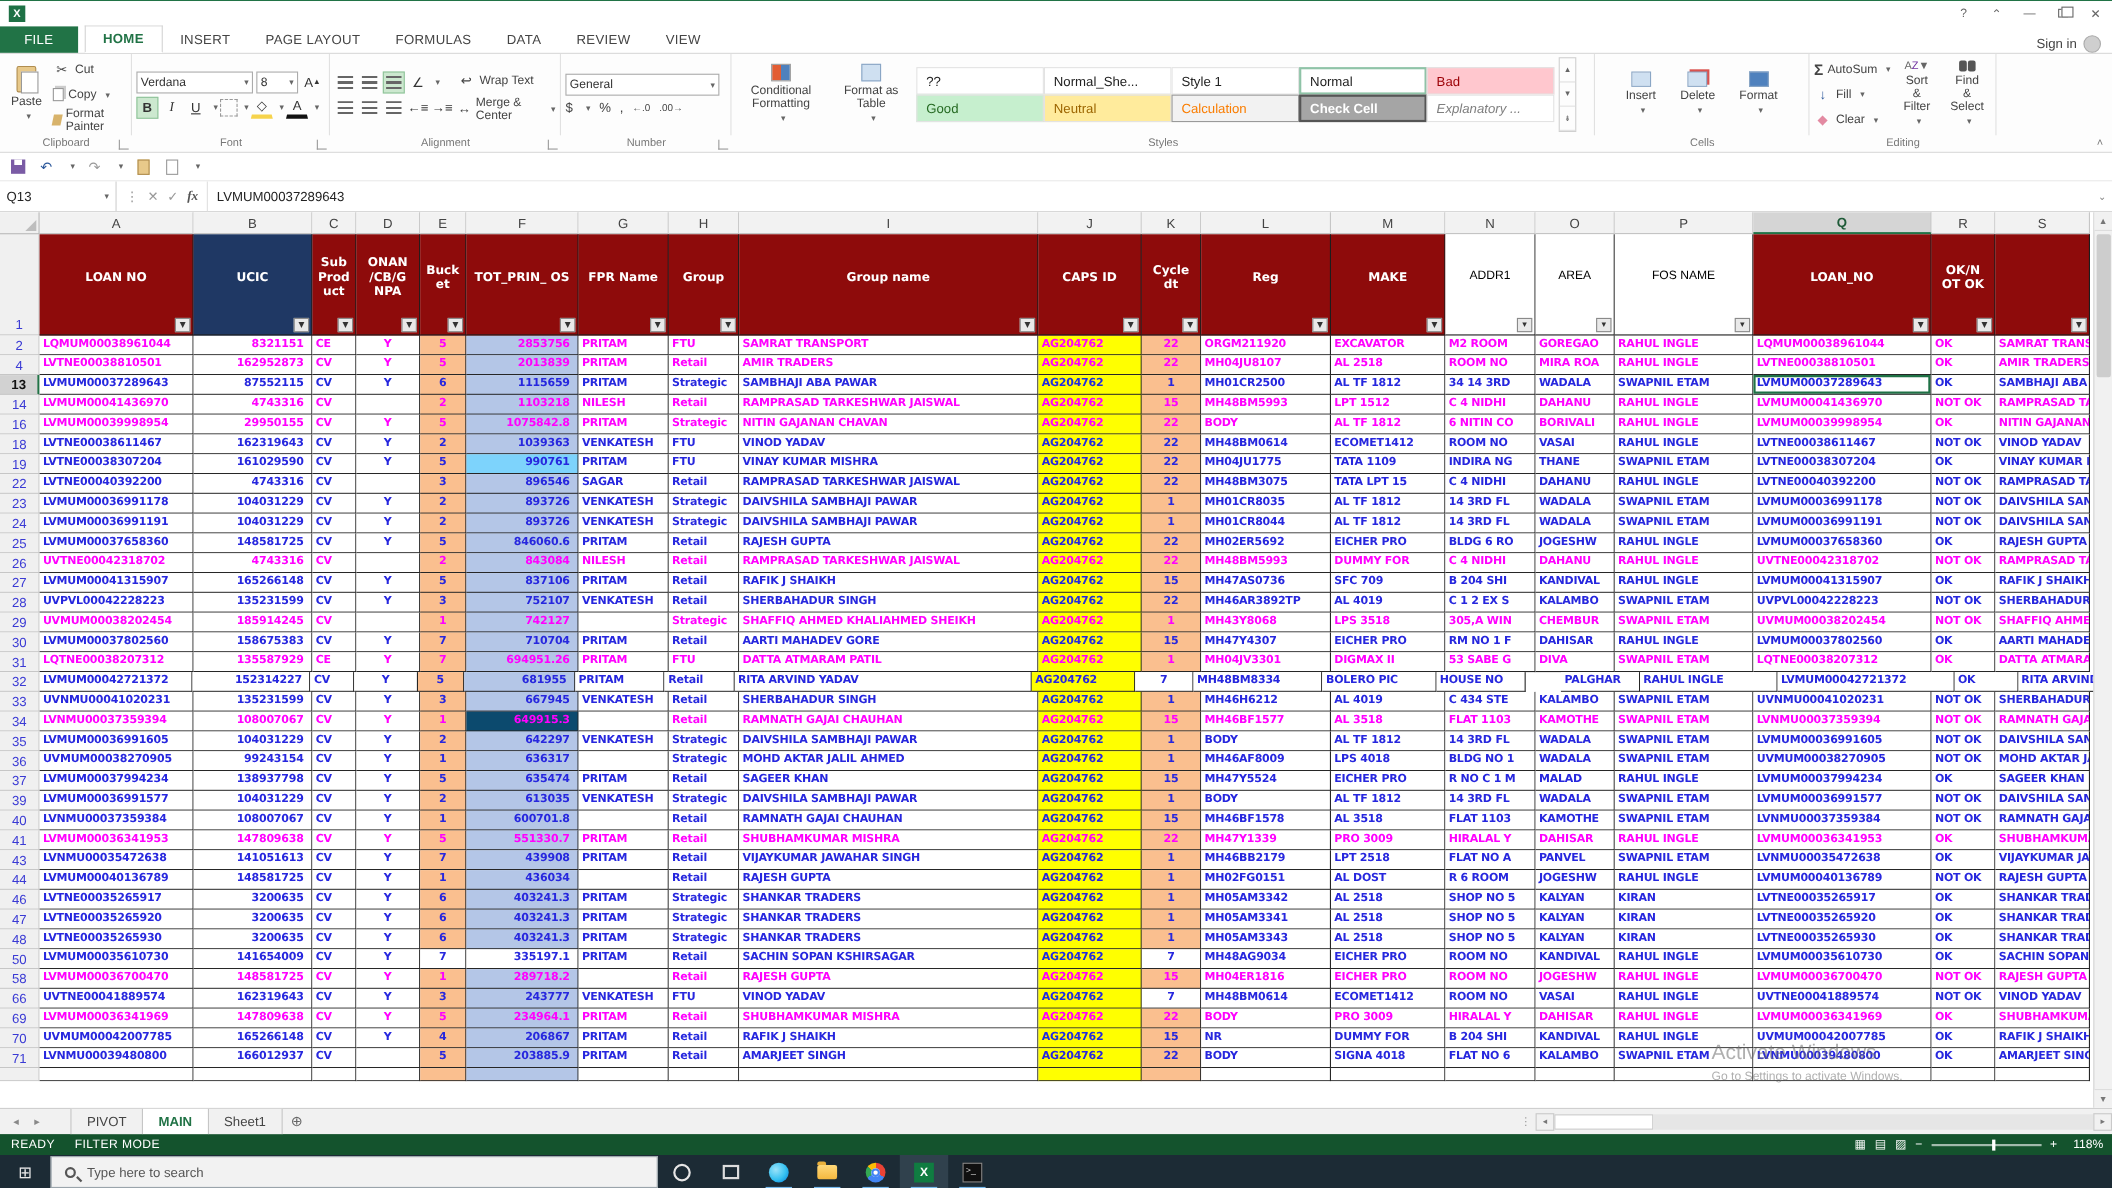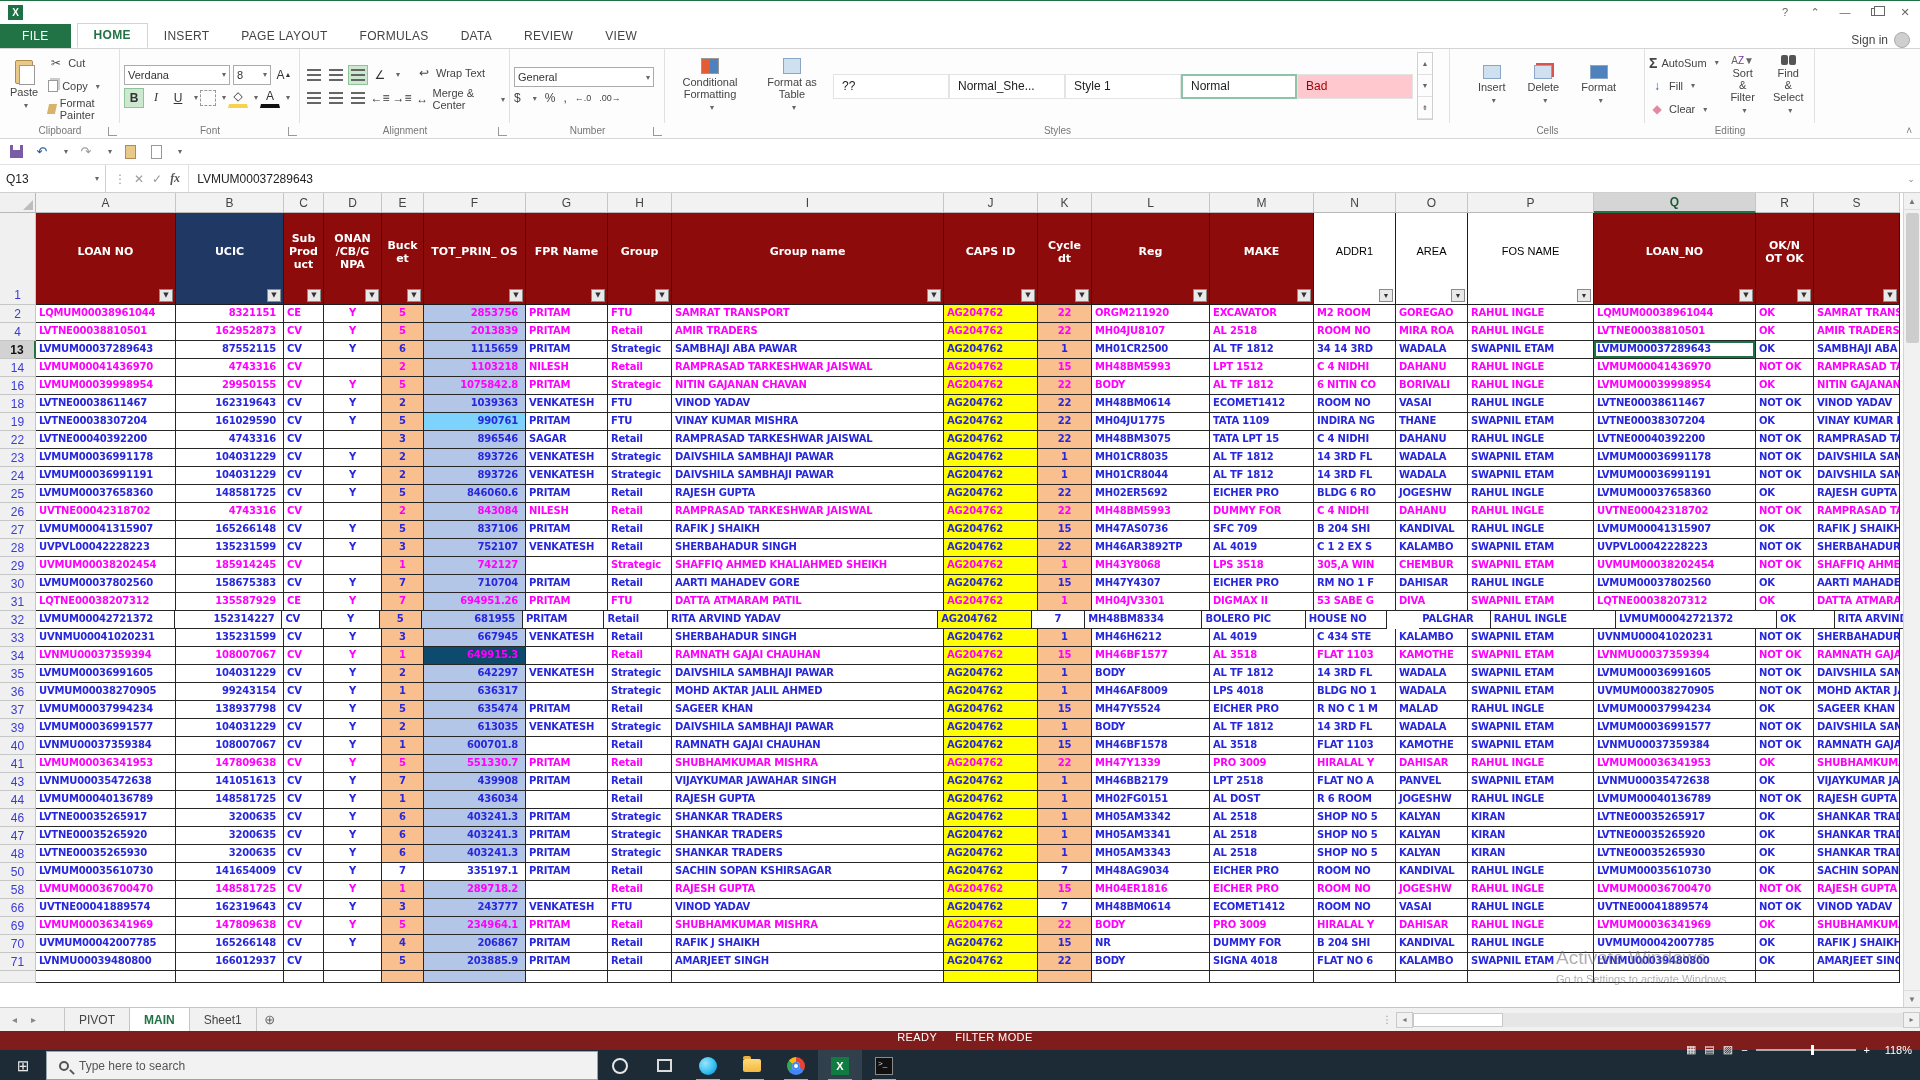--- a/index.html
+++ b/index.html
@@ -114,21 +114,21 @@
   .stab:first-of-type { border-left:1px solid #c6c6c6; }
   .stab.active { background:#fff; color:#217346; font-weight:bold; }
   .addsheet { width:26px; display:flex; align-items:center; justify-content:center; color:#666; font-size:13px; }
   .hscroll { margin-left:auto; display:flex; align-items:center; gap:0; }
   .hs-dots { color:#999; padding:0 4px; font-size:10px; }
   .hs-btn { width:17px; height:16px; background:#f1f1f1; border:1px solid #c9c9c9; display:flex; align-items:center; justify-content:center; font-size:8px; color:#777; }
   .hs-thumb { width:90px; height:14px; background:#fff; border:1px solid #c9c9c9; }
   .hs-track { width:400px; height:14px; background:#e6e6e6; }
 
   
-  .statusbar { height:19px; background:#7f1d1d; color:#fff; display:flex; align-items:center; font-size:11px;flex-direction:column; }
+  .statusbar { height:19px; background:#14532d; color:#fff; display:flex; align-items:center; font-size:11px; }
   .sb-left { display:flex; gap:18px; padding-left:10px; letter-spacing:.4px; }
   .sb-right { margin-left:auto; display:flex; align-items:center; gap:8px; padding-right:8px; }
   .sb-view { font-size:11px; opacity:.95; }
   .sb-slider { width:100px; height:2px; background:rgba(255,255,255,.6); position:relative; }
   .sb-slider i { position:absolute; left:55%; top:-4px; width:3px; height:10px; background:#fff; }
   .sb-zoom { min-width:34px; text-align:right; }
 
   
   .taskbar { height:31px; background:#1c2b35; display:flex; align-items:stretch; color:#e6e6e6; }
   .tb-start { width:46px; display:flex; align-items:center; justify-content:center; font-size:15px; color:#e8e8e8; }
@@ -310,20 +310,27 @@
           <span class="caret">▾</span>
       </div>
       <div style="display:flex;flex-direction:column;justify-content:center">
           <div class="strow">
             <div class="stylechip ">??</div>
             <div class="stylechip ">Normal_She...</div>
             <div class="stylechip ">Style 1</div>
             <div class="stylechip st-normal-sel">Normal</div>
             <div class="stylechip st-bad">Bad</div>
           </div>
+          <div class="strow">
+            <div class="stylechip st-good">Good</div>
+            <div class="stylechip st-neutral">Neutral</div>
+            <div class="stylechip st-calc">Calculation</div>
+            <div class="stylechip st-check">Check Cell</div>
+            <div class="stylechip st-expl">Explanatory ...</div>
+          </div>
         </div>
       <div class="galscroll">
           <div>▲</div>
           <div>▼</div>
           <div>⇟</div>
         </div>
     </div>
 
     <div class="rgroup cellsbtn" style="width:195px;justify-content:center;gap:10px">
       <div class="bigbtn">

